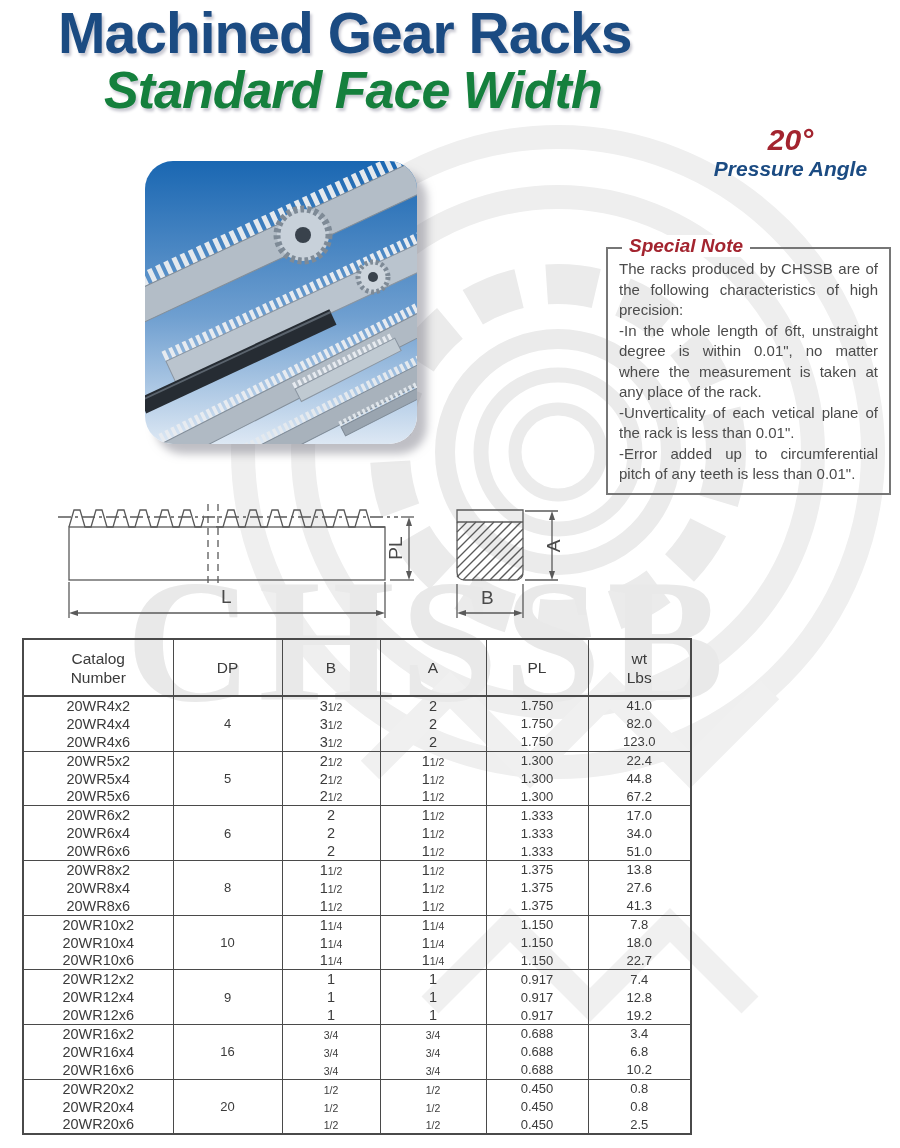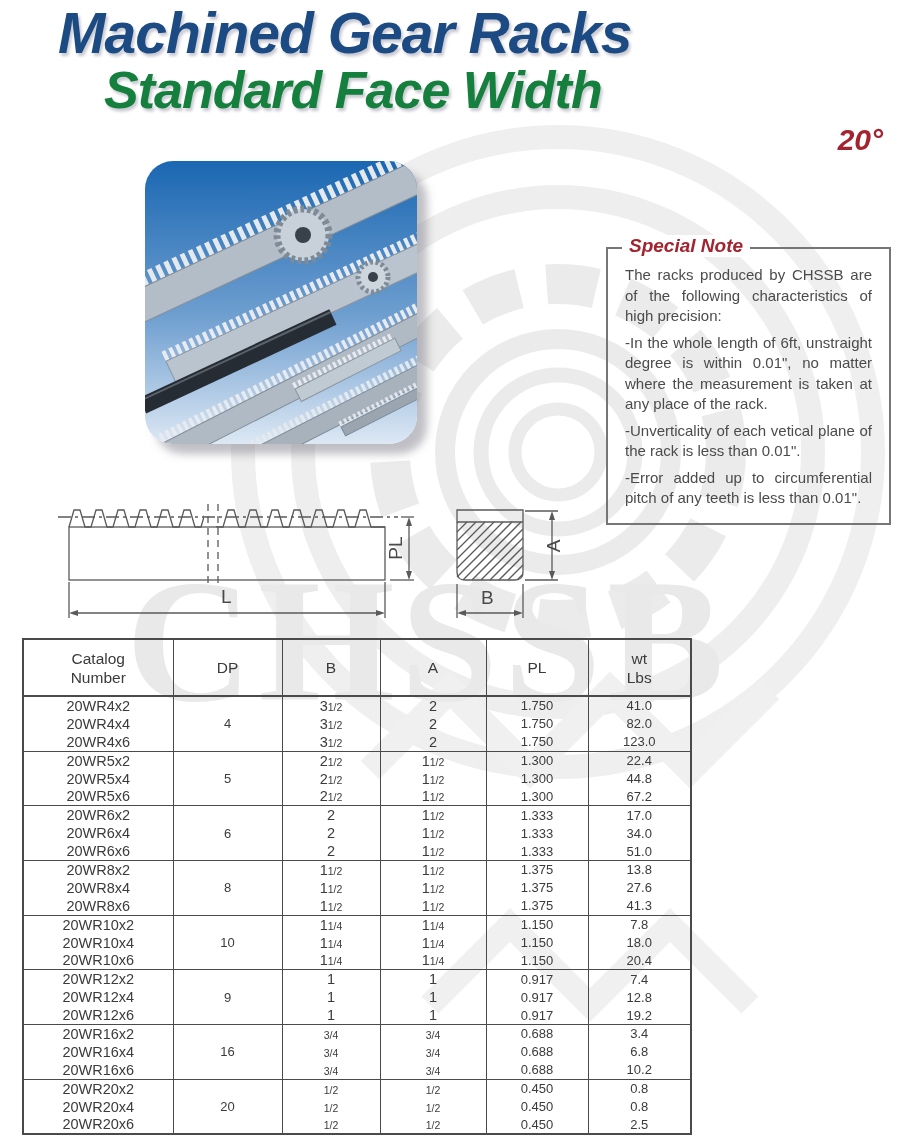--- a/index.html
+++ b/index.html
@@ -1,41 +1,41 @@
 <!DOCTYPE html>
 <html><head>
 <meta charset="utf-8">
 <style>
   html,body{margin:0;padding:0;background:#fff}
   .page{position:relative;width:900px;height:1148px;background:#ffffff;overflow:hidden;
         font-family:"Liberation Sans",sans-serif}
   .wm{position:absolute;left:0;top:0;z-index:0;pointer-events:none}
 
-  .title{position:absolute;left:58px;top:0px;z-index:2;font-style:italic;font-weight:700;
+  .title{position:absolute;left:58px;top:0px;z-index:2;font-weight:700;
          color:#1b4b82;font-size:57px;letter-spacing:-1px;white-space:nowrap;
          text-shadow:2px 3px 3px #c9c9d2}
   .subtitle{position:absolute;left:104px;top:60px;z-index:2;font-style:italic;font-weight:700;
             color:#15803d;font-size:52px;letter-spacing:-1px;white-space:nowrap;
             text-shadow:2px 3px 3px #c9c9d2}
 
-  .pa-wrap{position:absolute;left:698px;top:124px;width:185px;z-index:2;text-align:right;
+  .pa-wrap{position:absolute;left:698px;top:124px;width:185px;z-index:2;text-align:center;
            font-style:italic;font-weight:700}
   .pa-value{color:#a3242f;font-size:30px;line-height:32px}
   .pa-label{color:#1b4b82;font-size:21px;line-height:26px}
 
   .photo{position:absolute;left:145px;top:161px;width:272px;height:283px;z-index:2;
          border-radius:28px;overflow:hidden;
          background:linear-gradient(180deg,#1a67b2 0%,#6f9fd0 55%,#dde8f4 100%);
          box-shadow:10px 10px 9px rgba(128,128,140,0.5)}
 
   .note{position:absolute;left:606px;top:247px;width:285px;z-index:2;border:2px solid #767676;
         padding:10px 11px 8px;box-sizing:border-box;background:transparent}
   .note-title{position:absolute;top:-14px;left:14px;background:#fff;padding:0 7px;
               color:#a3242f;font-style:italic;font-weight:700;font-size:19px;white-space:nowrap}
-  .note p{margin:6px;font-size:15px;line-height:20.5px;color:#4b4b4b;text-align:justify}
+  .note p{margin:0;font-size:15px;line-height:20.5px;color:#4b4b4b;text-align:justify}
 
   .diagram{position:absolute;z-index:1}
   .diagram .ln{stroke:#5a5a5a;stroke-width:1.3;fill:none}
   .diagram .ar{fill:#5a5a5a;stroke:none}
   .dim-label{position:absolute;z-index:2;color:#4a4a4a;font-size:19px}
   .rot{transform:rotate(-90deg)}
 
   table.specs{position:absolute;left:22px;top:638px;width:668px;z-index:2;
               border-collapse:collapse;table-layout:fixed;color:#3b3b3b;
               border:2px solid #4a4a4a;background:transparent}
@@ -64,20 +64,21 @@
     <polyline points="370,770 450,690 530,770 610,690 690,770 770,690" fill="none" stroke="#f0f0f0" stroke-width="26"></polyline>
     <polyline points="430,1005 510,925 590,1005 670,925 750,1005" fill="none" stroke="#f0f0f0" stroke-width="24"></polyline>
     <text x="428" y="700" text-anchor="middle" font-family="Liberation Serif, DejaVu Serif, serif" font-weight="bold" font-size="175" letter-spacing="6" fill="#e9e9e9">CHSSB</text>
   </svg>
 
   <div class="title">Machined Gear Racks</div>
   <div class="subtitle">Standard Face Width</div>
 
   <div class="pa-wrap">
     <div class="pa-value">20°</div>
+    <div class="pa-label">Pressure Angle</div>
   </div>
 
   <div class="photo">
     <svg width="272" height="283" viewBox="0 0 272 283">
       <g transform="translate(-8,128) rotate(-25)">
         <line x1="-10" y1="-6" x2="320" y2="-6" stroke="#e4e9ee" stroke-width="14" stroke-dasharray="5 4"></line>
         <rect x="-10" y="1" width="330" height="32" fill="#b3bdc7" stroke="#838e99"></rect>
       </g>
       <g transform="translate(30,196) rotate(-25)">
         <line x1="-10" y1="-5" x2="330" y2="-5" stroke="#e7ebf0" stroke-width="11" stroke-dasharray="4 3.4"></line>
@@ -293,21 +294,21 @@
           <td>1<span class="fr">1/4</span></td>
           <td>1<span class="fr">1/4</span></td>
           <td class="num">1.150</td>
           <td class="num">18.0</td>
         </tr>
         <tr>
           <td>20WR10x6</td>
           <td>1<span class="fr">1/4</span></td>
           <td>1<span class="fr">1/4</span></td>
           <td class="num">1.150</td>
-          <td class="num">20.4</td>
+          <td class="num">22.7</td>
         </tr>
         <tr class="gs">
           <td>20WR12x2</td>
           <td class="num" rowspan="3">9</td>
           <td>1</td>
           <td>1</td>
           <td class="num">0.917</td>
           <td class="num">7.4</td>
         </tr>
         <tr>

